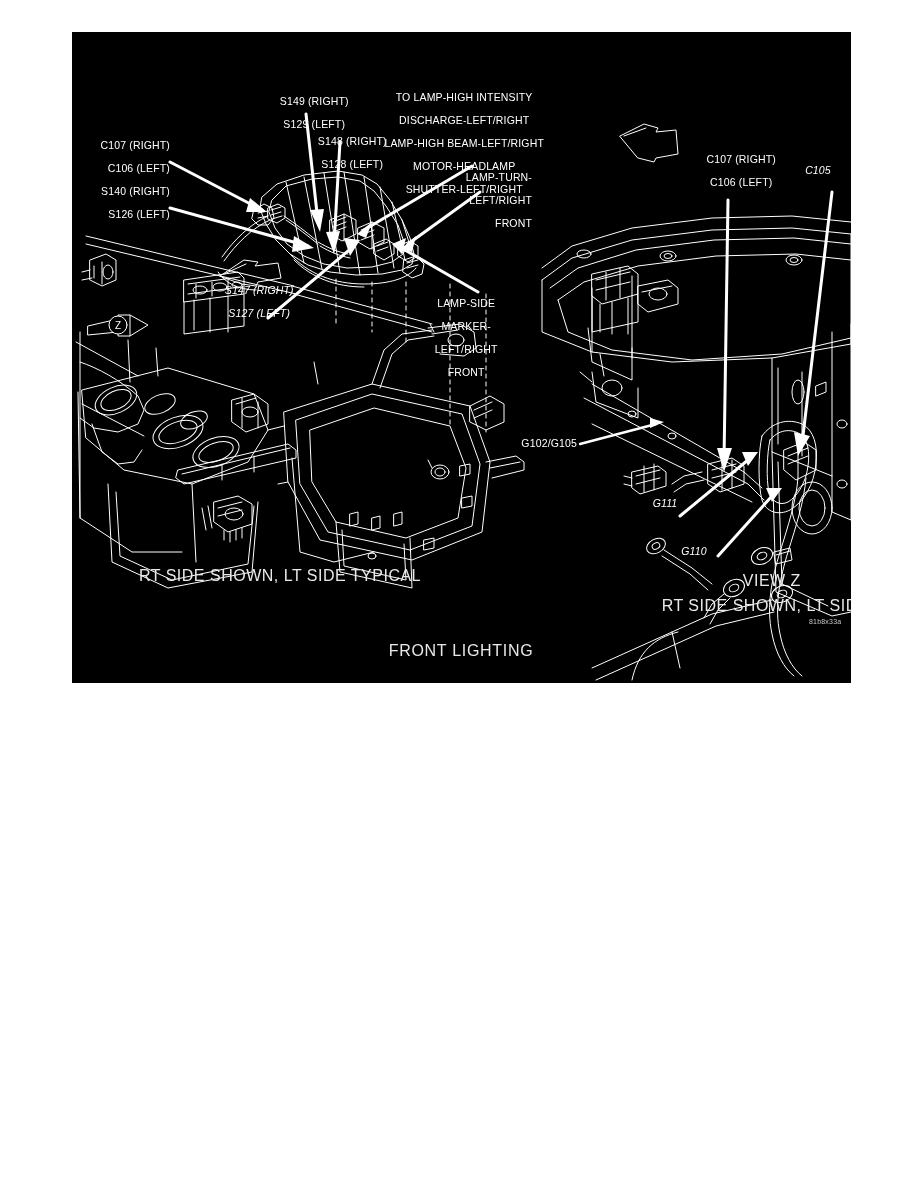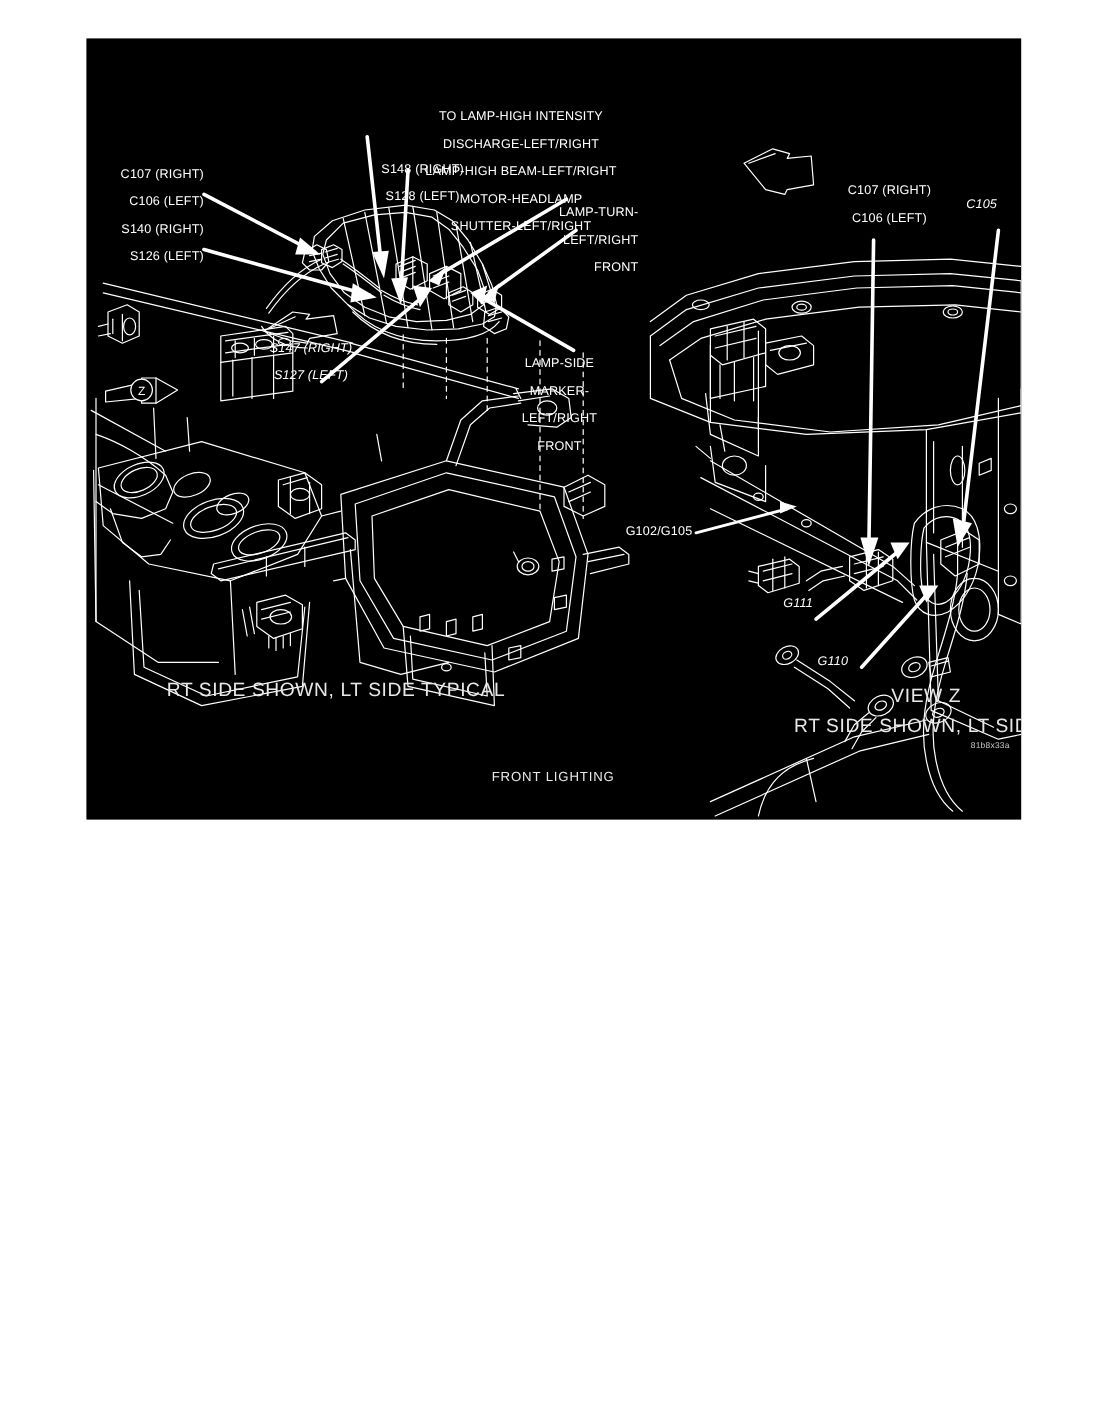--- a/index.html
+++ b/index.html
@@ -32,21 +32,21 @@
 
   .cap{
     position:absolute;color:#e8e8e8;
     font-family:"Liberation Sans", sans-serif;
     font-size:16px;line-height:12.5px;letter-spacing:0.5px;
     white-space:pre;text-align:center;
   }
   .title{
     position:absolute;color:#e8e8e8;
     font-family:"Liberation Sans", sans-serif;
-    font-size:11px;letter-spacing:0.7px;white-space:pre;text-align:center;
+    font-size:16px;letter-spacing:0.7px;white-space:pre;text-align:center;
   }
   .idcode{
     position:absolute;color:#c8c8c8;
     font-family:"Liberation Sans", sans-serif;
     font-size:7px;letter-spacing:0.2px;white-space:pre;
   }
   .fwdtxt{
     position:absolute;color:#000;font-size:8px;font-weight:bold;
     font-family:"Liberation Sans", sans-serif;white-space:pre;
   }
@@ -413,32 +413,36 @@
     <div class="lbl r" style="left:-70px;top:96px;width:168px;">
       <span>C107 (RIGHT)</span><br>
       <span>C106 (LEFT)</span>
     </div>
 
     <div class="lbl r" style="left:-70px;top:142px;width:168px;">
       <span>S140 (RIGHT)</span><br>
       <span>S126 (LEFT)</span>
     </div>
 
+    <div class="lbl c" style="left:148px;top:52px;width:170px;">
+      <span>S149 (RIGHT)</span><br>
+      <span>S129 (LEFT)</span>
+    </div>
 
     <div class="lbl c" style="left:186px;top:92px;width:170px;">
       <span>S148 (RIGHT)</span><br>
       <span>S128 (LEFT)</span>
     </div>
 
     <div class="lbl l" style="left:93px;top:241px;width:170px;">
       <span>S147 (RIGHT)</span><br>
       <span>S127 (LEFT)</span>
     </div>
 
-    <div class="lbl c" style="left:244px;top:48px;width:218px;">
+    <div class="lbl c" style="left:274px;top:48px;width:218px;">
       <span>TO LAMP-HIGH INTENSITY</span><br>
       <span>DISCHARGE-LEFT/RIGHT</span><br>
       <span>LAMP-HIGH BEAM-LEFT/RIGHT</span><br>
       <span>MOTOR-HEADLAMP</span><br>
       <span>SHUTTER-LEFT/RIGHT</span>
     </div>
 
     <div class="lbl c" style="left:330px;top:128px;width:130px;text-align:right;">
       <span>LAMP-TURN-</span><br>
       <span>LEFT/RIGHT</span><br>

